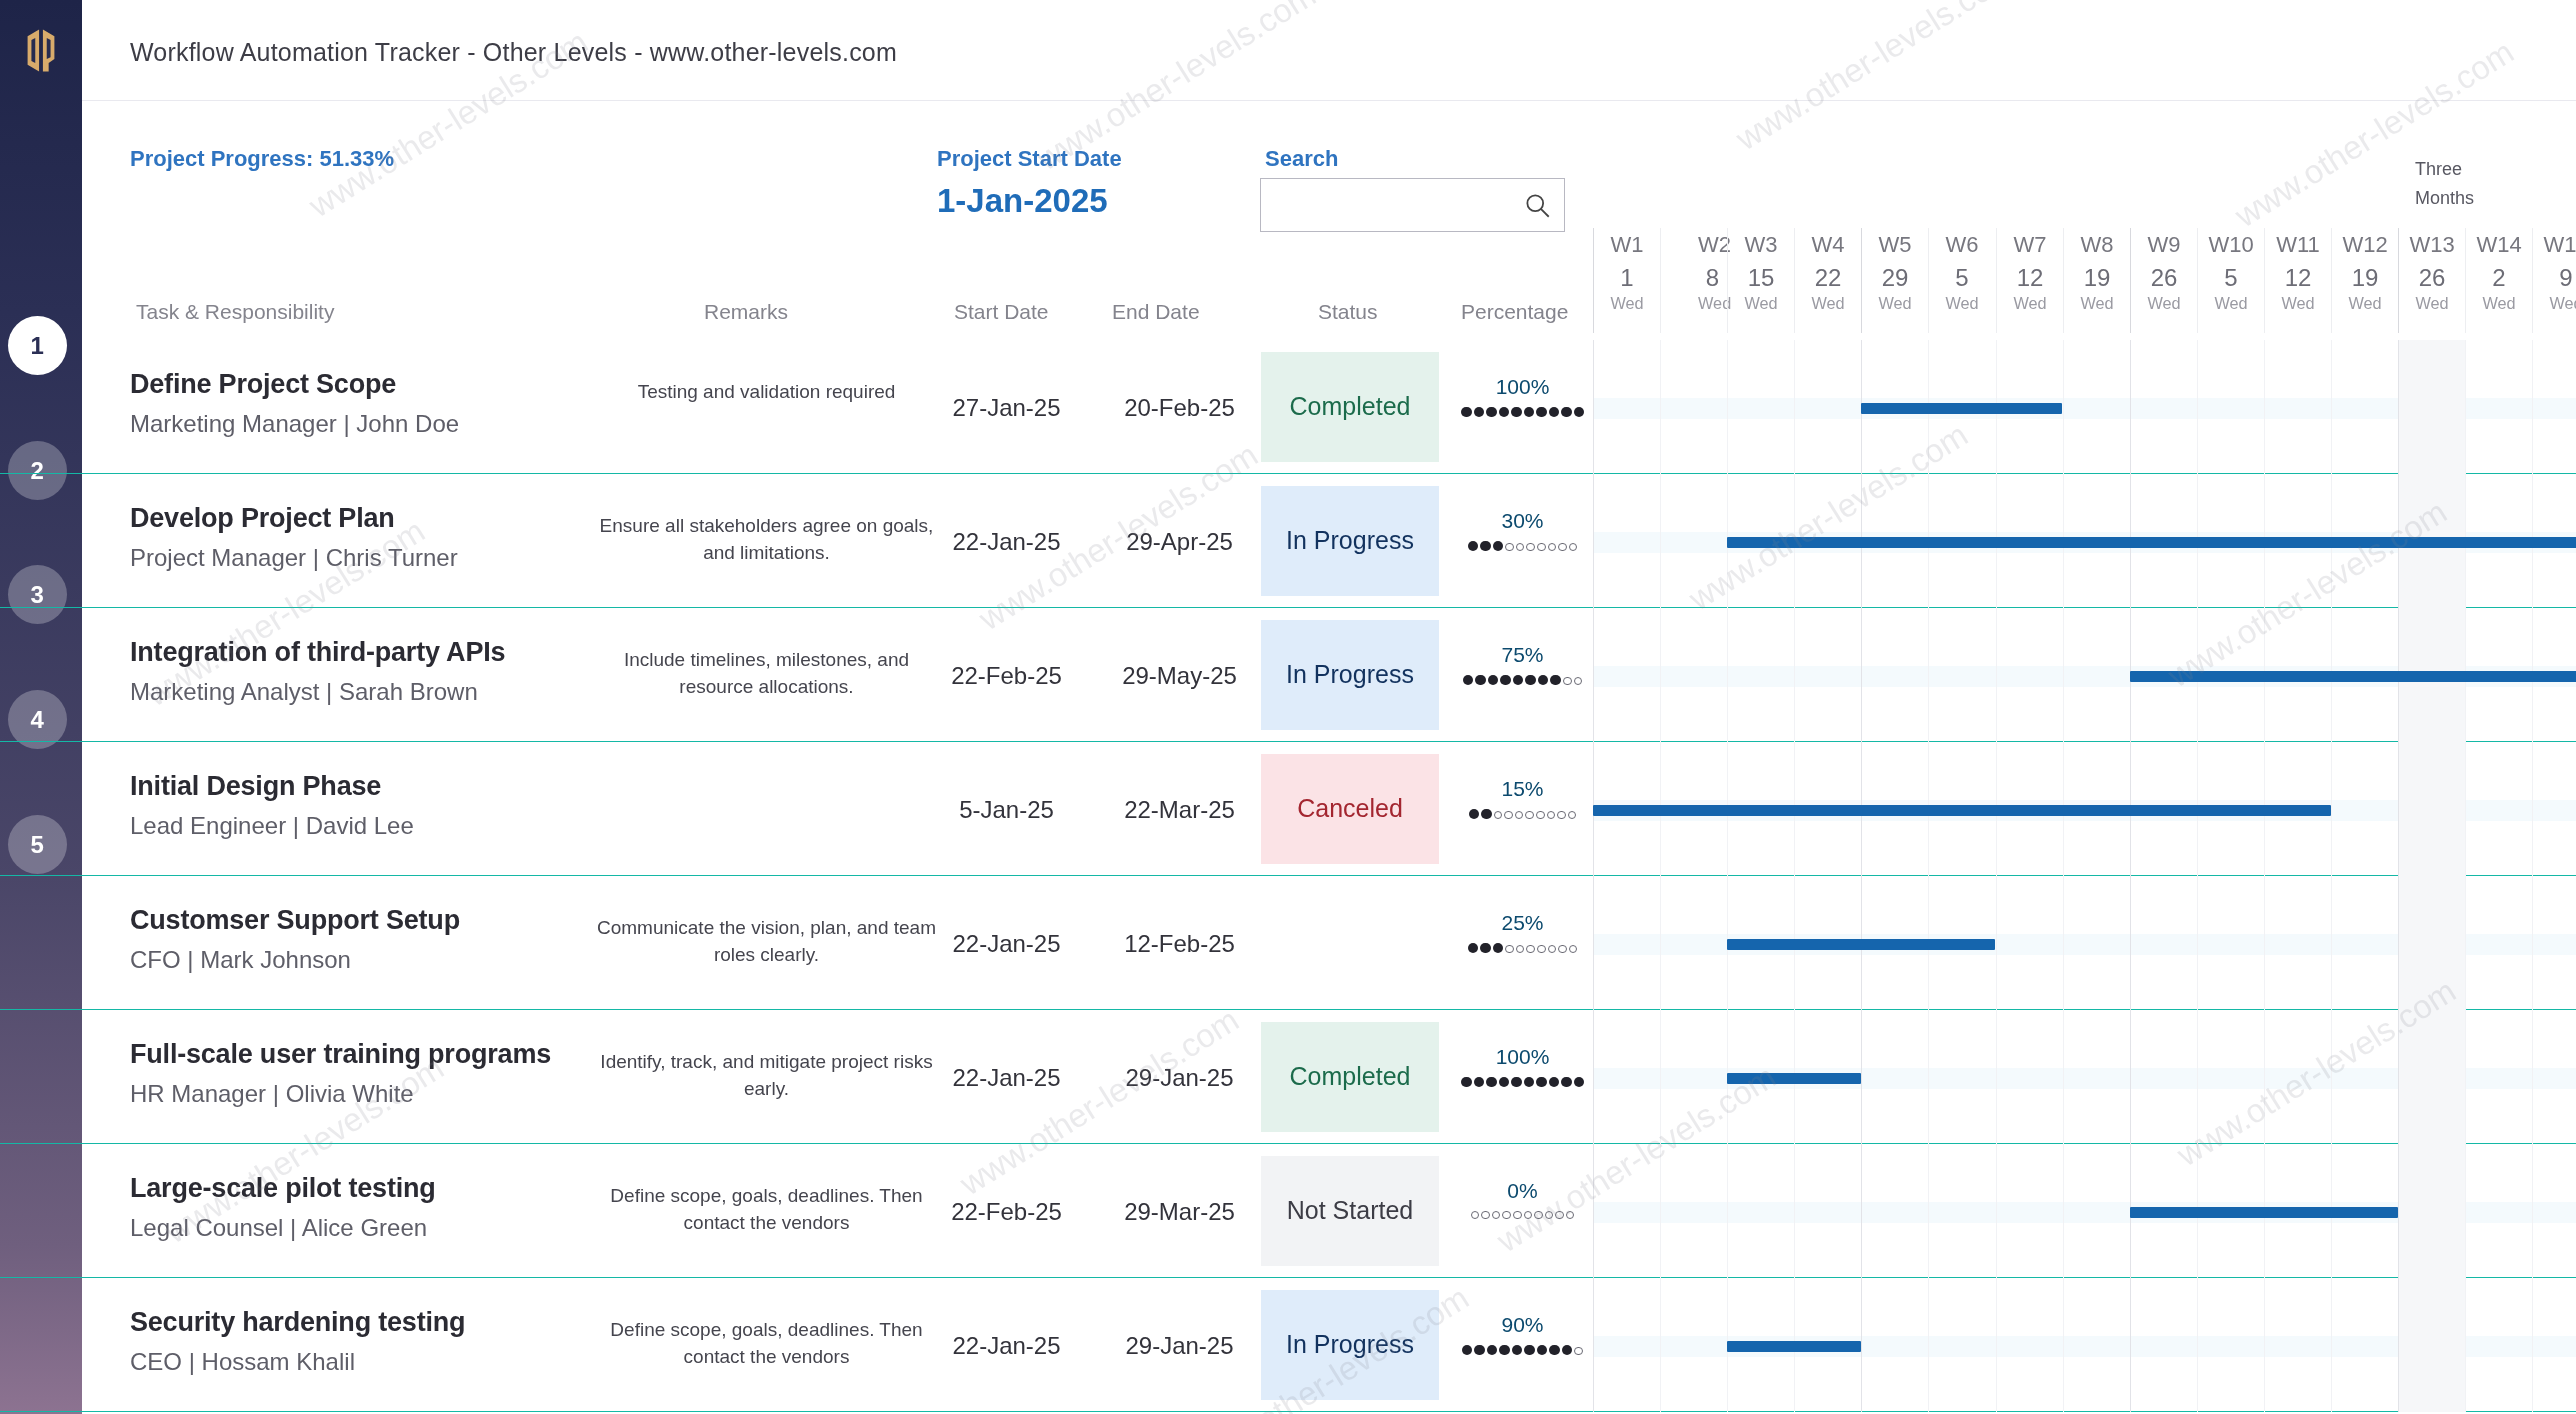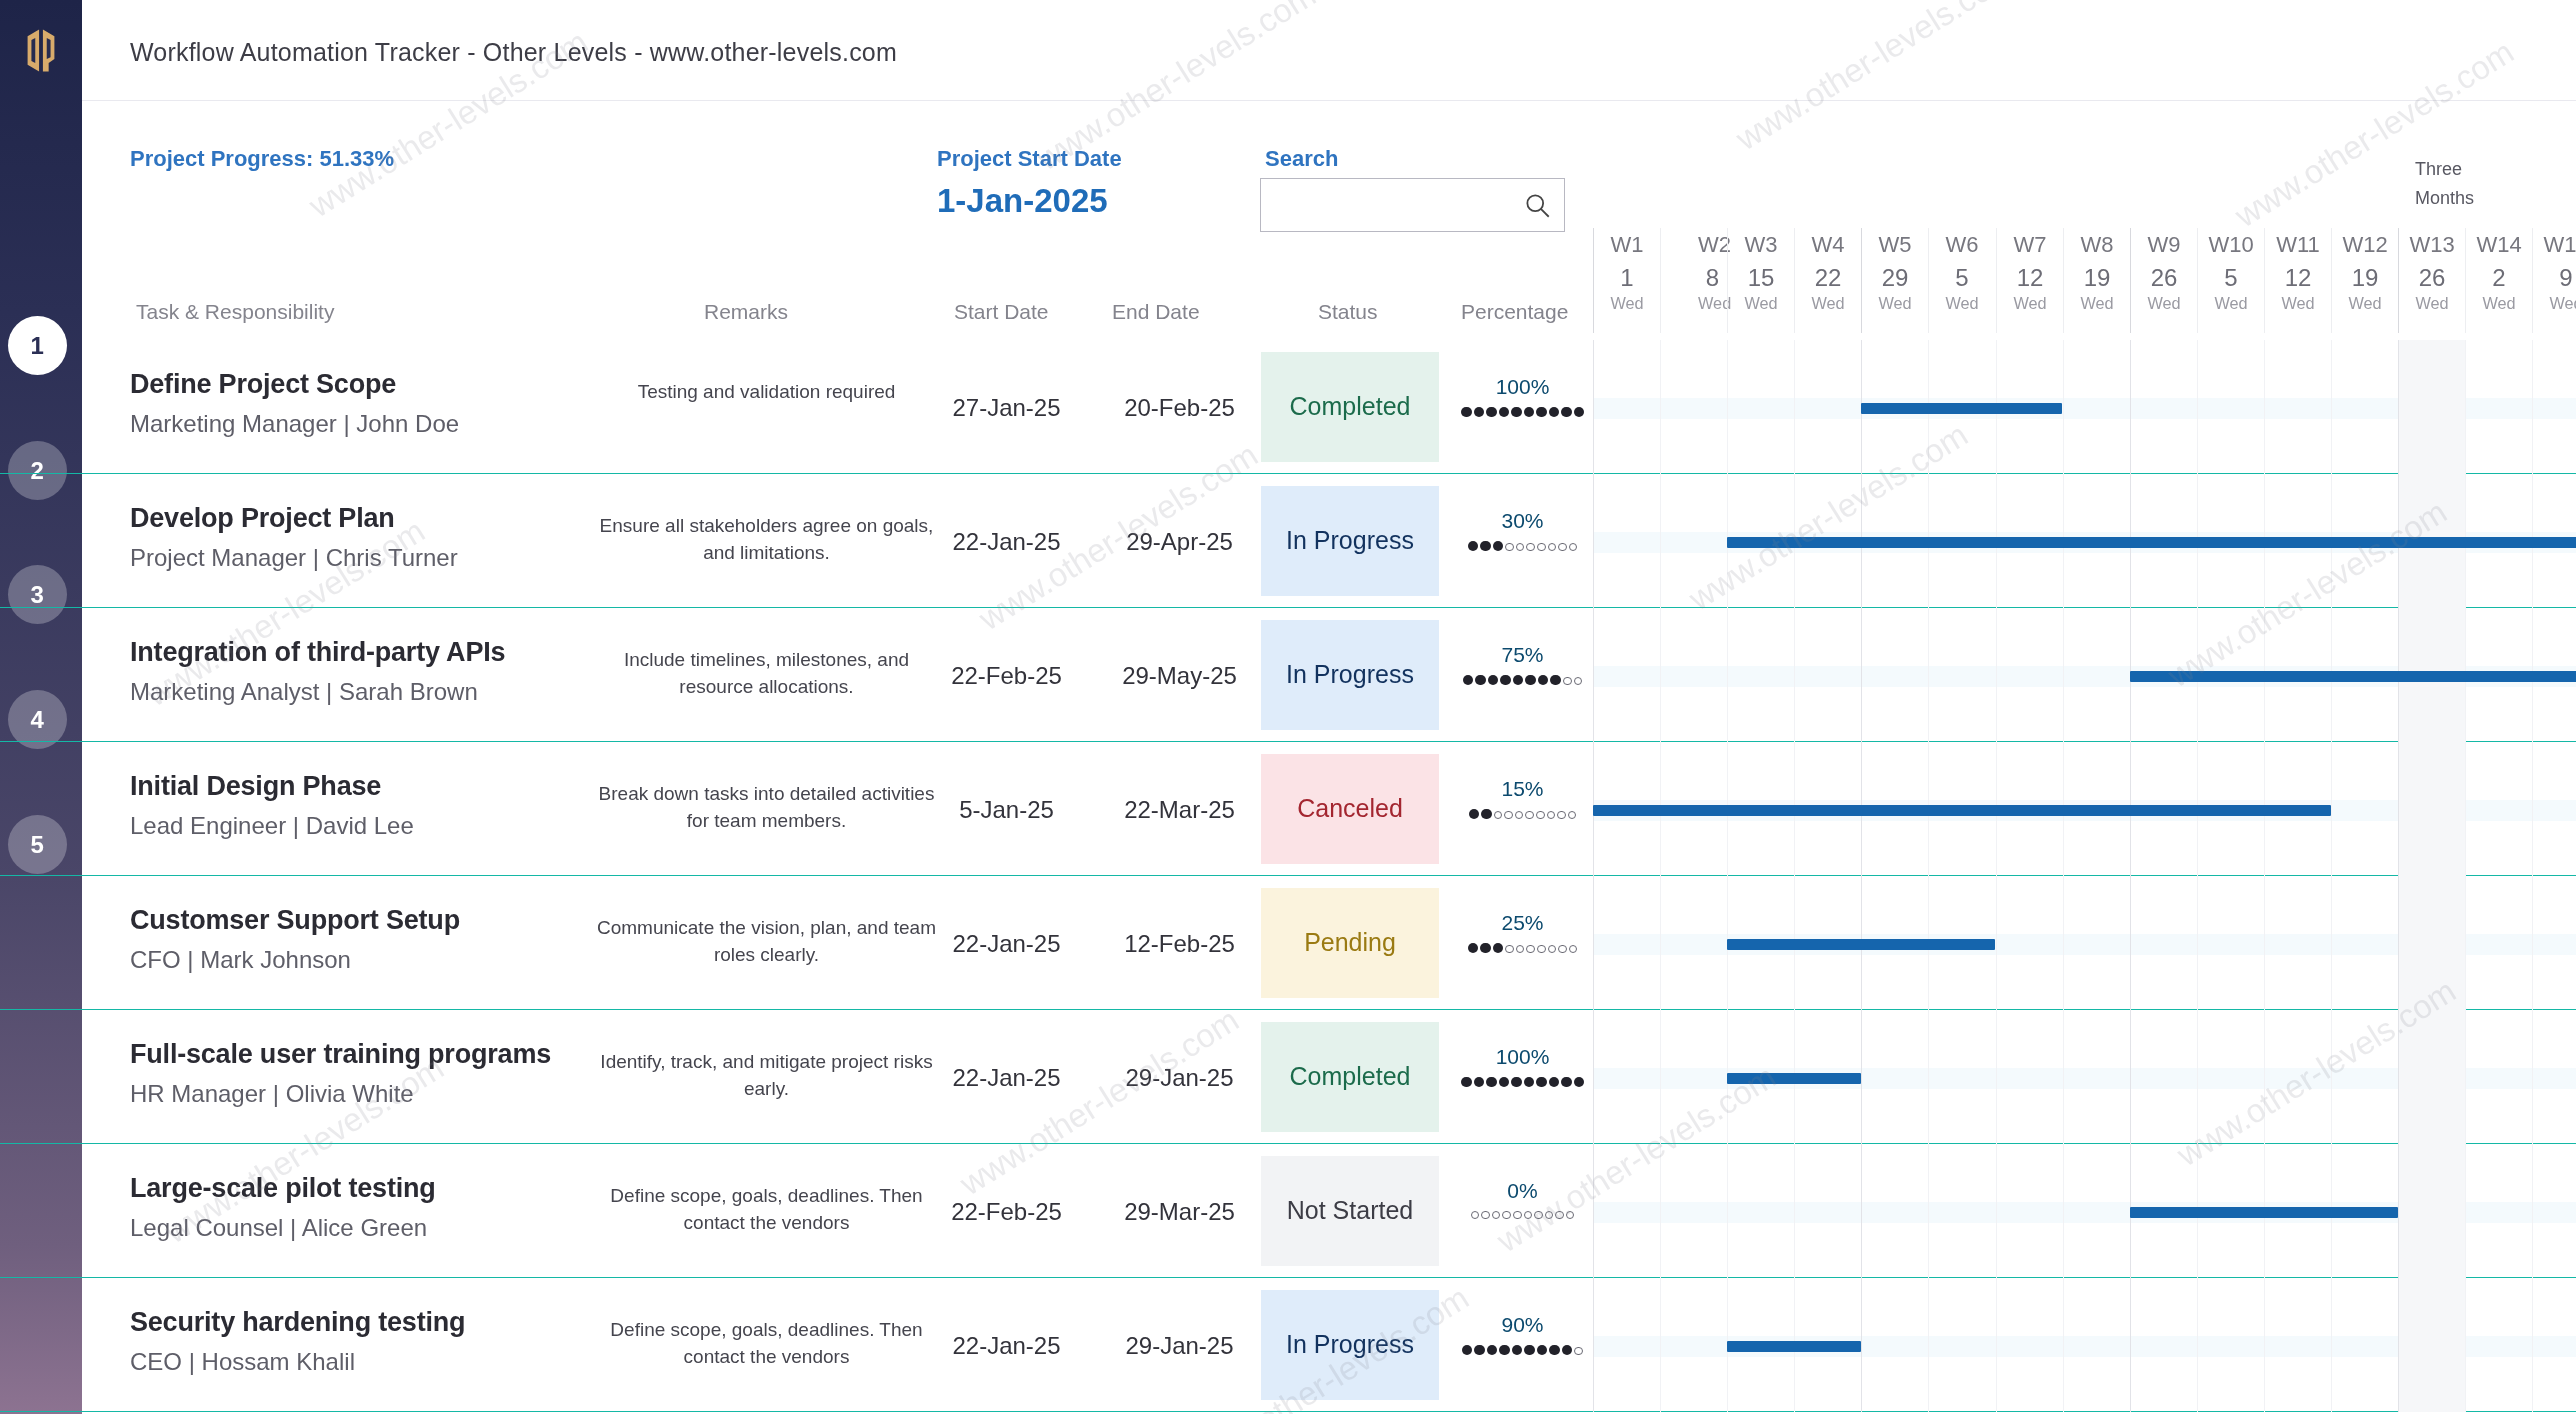--- a/index.html
+++ b/index.html
@@ -333,21 +333,20 @@
           <div class="gcol" style="left: 738px;"></div>
           <div class="gcol grp shade" style="left: 805px;"></div>
           <div class="gcol" style="left: 872px;"></div>
           <div class="gcol" style="left: 939px;"></div>
           <div class="gbar" style="left: 537px; width: 470px; background: rgb(21, 101, 173);"></div>
         </div>
       </div>
       <div class="row">
         <div class="task-name">Initial Design Phase</div>
         <div class="task-owner">Lead Engineer | David Lee</div>
-        <div class="remarks">Break down tasks into detailed activities for team members.</div>
         <div class="start-date">5-Jan-25</div>
         <div class="end-date">22-Mar-25</div>
         <div class="status-chip" style="background: rgb(251, 227, 230); color: rgb(163, 38, 48);">Canceled</div>
         <div class="pct-wrap">
           <div class="pct-num">15%</div>
           <div class="dots"><span class="dot on"></span><span class="dot on"></span><span class="dot off"></span><span class="dot off"></span><span class="dot off"></span><span class="dot off"></span><span class="dot off"></span><span class="dot off"></span><span class="dot off"></span><span class="dot off"></span></div>
         </div>
         <div class="gantt">
           <div class="gband"></div>
           <div class="gcol grp" style="left: 0px;"></div>
@@ -367,21 +366,20 @@
           <div class="gcol" style="left: 939px;"></div>
           <div class="gbar" style="left: 0px; width: 738px; background: rgb(21, 101, 173);"></div>
         </div>
       </div>
       <div class="row">
         <div class="task-name">Customser Support Setup</div>
         <div class="task-owner">CFO | Mark Johnson</div>
         <div class="remarks">Communicate the vision, plan, and team roles clearly.</div>
         <div class="start-date">22-Jan-25</div>
         <div class="end-date">12-Feb-25</div>
-        <div class="status-chip" style="background: rgb(251, 243, 221); color: rgb(154, 122, 18);">Pending</div>
         <div class="pct-wrap">
           <div class="pct-num">25%</div>
           <div class="dots"><span class="dot on"></span><span class="dot on"></span><span class="dot on"></span><span class="dot off"></span><span class="dot off"></span><span class="dot off"></span><span class="dot off"></span><span class="dot off"></span><span class="dot off"></span><span class="dot off"></span></div>
         </div>
         <div class="gantt">
           <div class="gband"></div>
           <div class="gcol grp" style="left: 0px;"></div>
           <div class="gcol" style="left: 67px;"></div>
           <div class="gcol" style="left: 134px;"></div>
           <div class="gcol" style="left: 201px;"></div>

